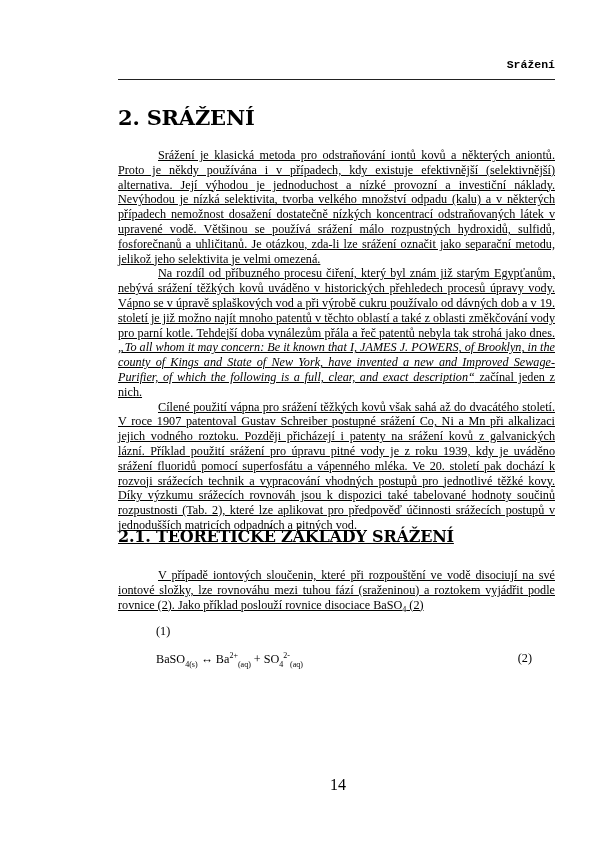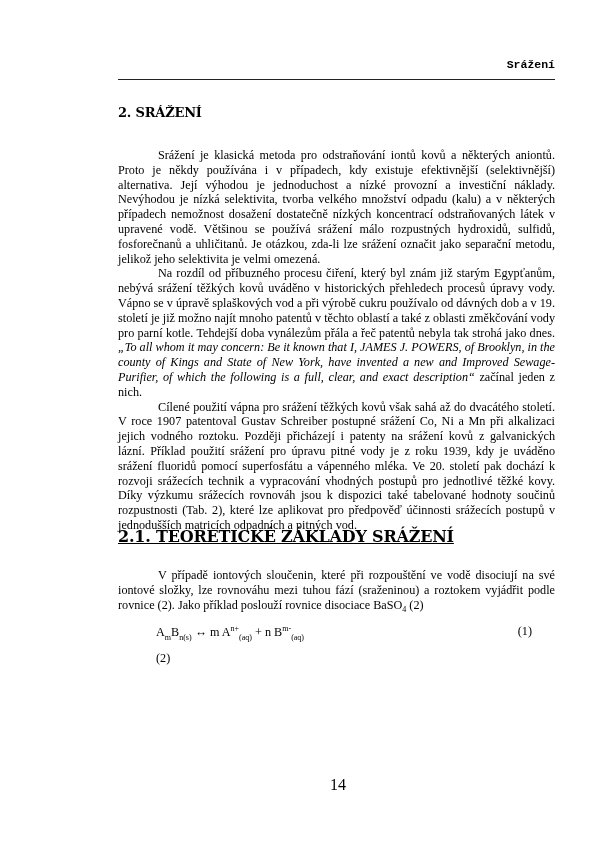--- a/index.html
+++ b/index.html
@@ -7,26 +7,26 @@
     .page { position: absolute; left: 0; top: 0; width: 600px; height: 849px; margin-left: 38px; }
     .running-header {
       position: absolute; left: 80px; top: 58px; width: 437px;
       font-family: "Liberation Mono", "DejaVu Sans Mono", monospace;
       font-size: 11.5px; font-weight: bold; text-align: right;
     }
     .header-rule { position: absolute; left: 80px; top: 79px; width: 437px; height: 0; border-top: 1.5px solid #222; }
     .chapter-title {
       position: absolute; left: 80px; top: 105px;
       font-family: "DejaVu Serif", "Liberation Serif", serif;
-      font-size: 13px; font-weight: bold; letter-spacing: -0.2px; margin: 0;
+      font-size: 21px; font-weight: bold; letter-spacing: -0.2px; margin: 0;
     }
     .body-text {
       position: absolute; left: 80px; width: 437px;
       font-family: "Liberation Serif", "DejaVu Serif", serif;
-      font-size: 12.2px; line-height: 14.8px; text-align: justify;
+      font-size: 12.2px; line-height: 14.8px; text-align: justify; text-decoration: underline;
     }
     .body-text p { margin: 0; text-indent: 40px; }
     .block1 { top: 148px; }
     .section-title {
       position: absolute; left: 80px; top: 527px;
       font-family: "DejaVu Serif", "Liberation Serif", serif;
       font-size: 16px; font-weight: bold; text-decoration: underline; margin: 0; letter-spacing: -0.2px;
     }
     .block2 { top: 568px; }
     .equation {
@@ -70,25 +70,25 @@
     <p>Cílené použití vápna pro srážení těžkých kovů však sahá až do dvacátého století. V roce 1907 patentoval Gustav Schreiber postupné srážení Co, Ni a Mn při alkalizaci jejich vodného roztoku. Později přicházejí i patenty na srážení kovů z galvanických lázní. Příklad použití srážení pro úpravu pitné vody je z roku 1939, kdy je uváděno srážení fluoridů pomocí superfosfátu a vápenného mléka. Ve 20. století pak dochází k rozvoji srážecích technik a vypracování vhodných postupů pro jednotlivé těžké kovy. Díky výzkumu srážecích rovnováh jsou k dispozici také tabelované hodnoty součinů rozpustnosti (Tab. 2), které lze aplikovat pro předpověď účinnosti srážecích postupů v jednodušších matricích odpadních a pitných vod.</p>
   </div>
 
   <h2 class="section-title">2.1. TEORETICKÉ ZÁKLADY SRÁŽENÍ</h2>
 
   <div class="body-text block2">
     <p><span>V případě iontových sloučenin, které při rozpouštění ve vodě disociují na své iontové složky, lze rovnováhu mezi tuhou fází (sraženinou) a roztokem vyjádřit podle rovnice (2). Jako příklad poslouží rovnice disociace BaSO</span><sub style="font-size:8px">4</sub><span> (2)</span></p>
   </div>
 
   <div class="equation eq1">
-    <span><span>A</span><sub>m</sub><span>B</span><sub>n(s)</sub><span> ↔ m A</span><sup>n+</sup><sub>(aq)</sub><span> + n B</span><sup>m-</sup><sub>(aq)</sub></span>
     <span>(1)</span>
   </div>
 
   <div class="equation eq2">
+    <span><span>BaSO</span><sub>4(s)</sub><span> ↔ Ba</span><sup>2+</sup><sub>(aq)</sub><span> + SO</span><sub>4</sub><sup>2-</sup><sub>(aq)</sub></span>
     <span>(2)</span>
   </div>
 
   <div class="page-number">14</div>
 
   <div class="side-note">
     <div class="rot">
       <span class="line">Jelínek Luděk a kol.: Desalinační a separační metody v úpravě vody, 1st ed. Vysoká škola chemicko-technologická v Praze, Praha 2009, ISBN 978-80-7080-705-7</span>
       <span class="line">Knihu lze objednat ve vydavatelství VŠCHT Praha, http://vydavatelstvi.vscht.cz/, e-mail: vydavatelstvi@vscht.cz, tel.: (+420) 220 443 211</span>
     </div>

